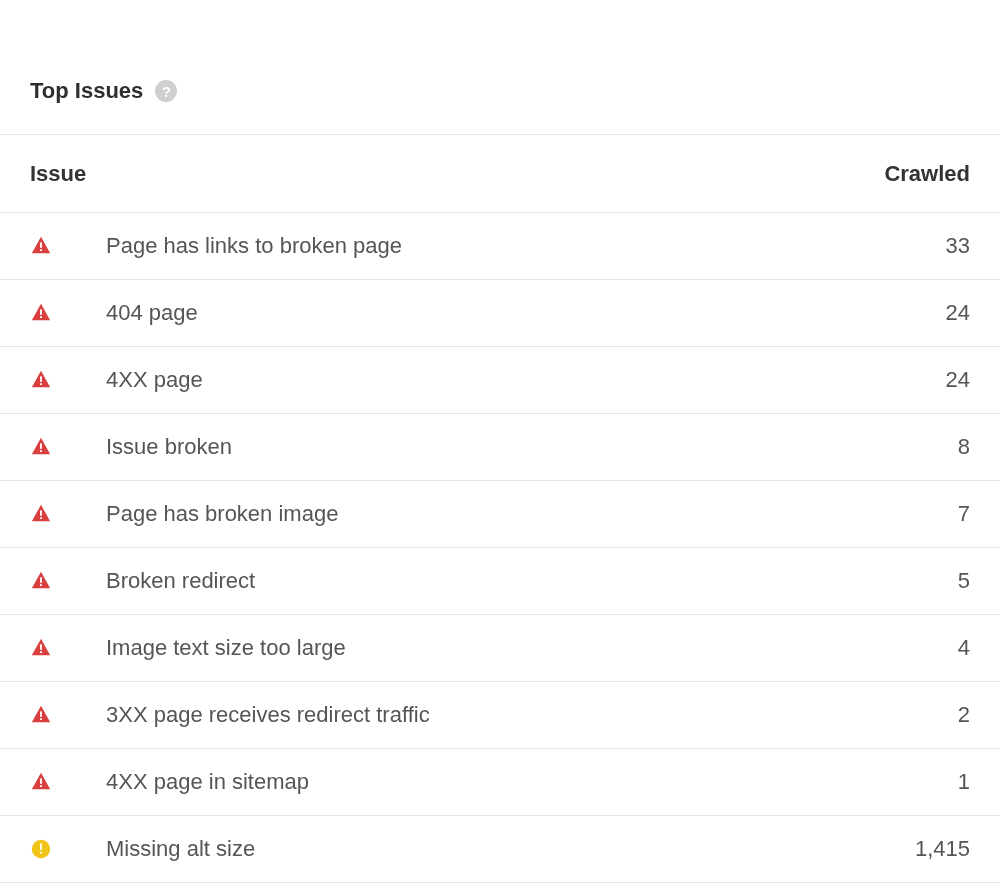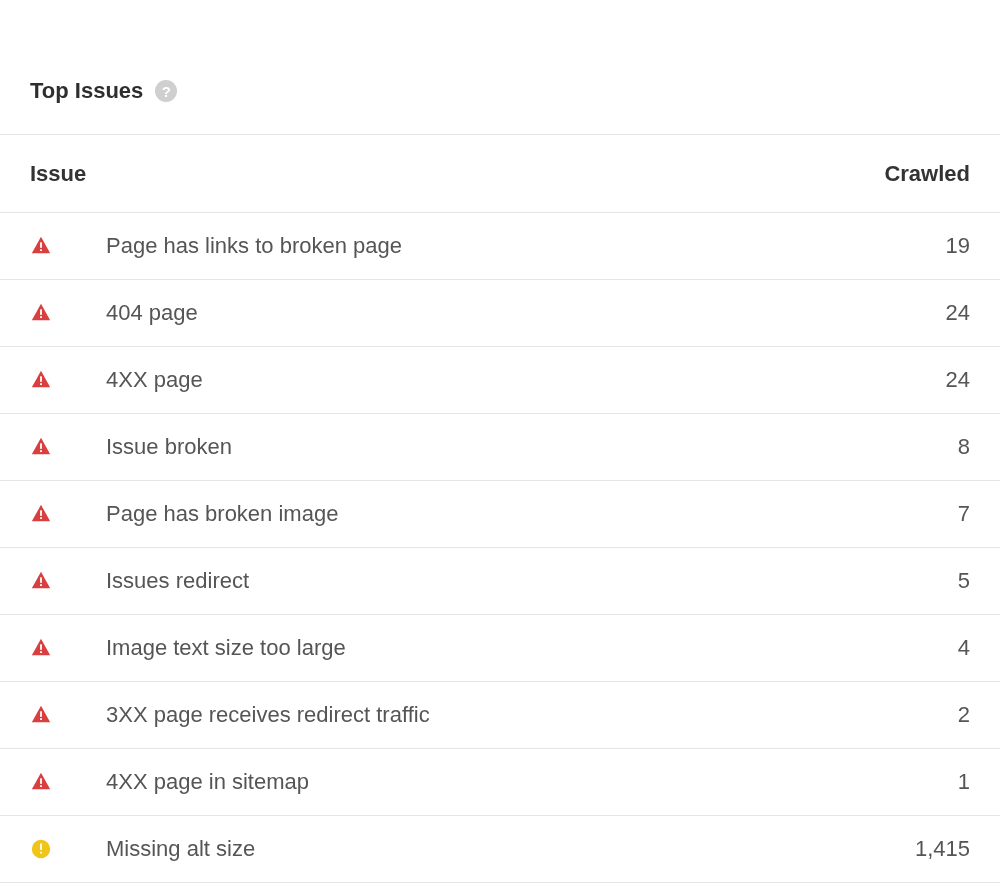--- a/index.html
+++ b/index.html
@@ -97,21 +97,21 @@
   </div>
 
   <div id="issues-body">
       <div class="issue-row">
         <span class="issue-icon"><svg viewBox="0 0 24 24" width="22" height="22">
             <path fill="#d93f3f" d="M12 2 L22 20 L2 20 Z"></path>
             <rect x="11" y="8" width="2" height="6" fill="#fff"></rect>
             <rect x="11" y="15.5" width="2" height="2" fill="#fff"></rect>
           </svg></span>
         <span class="issue-label">Page has links to broken page</span>
-        <span class="issue-value">19</span>
+        <span class="issue-value">33</span>
       </div>
       <div class="issue-row">
         <span class="issue-icon"><svg viewBox="0 0 24 24" width="22" height="22">
             <path fill="#d93f3f" d="M12 2 L22 20 L2 20 Z"></path>
             <rect x="11" y="8" width="2" height="6" fill="#fff"></rect>
             <rect x="11" y="15.5" width="2" height="2" fill="#fff"></rect>
           </svg></span>
         <span class="issue-label">404 page</span>
         <span class="issue-value">24</span>
       </div>
@@ -141,21 +141,21 @@
           </svg></span>
         <span class="issue-label">Page has broken image</span>
         <span class="issue-value">7</span>
       </div>
       <div class="issue-row">
         <span class="issue-icon"><svg viewBox="0 0 24 24" width="22" height="22">
             <path fill="#d93f3f" d="M12 2 L22 20 L2 20 Z"></path>
             <rect x="11" y="8" width="2" height="6" fill="#fff"></rect>
             <rect x="11" y="15.5" width="2" height="2" fill="#fff"></rect>
           </svg></span>
-        <span class="issue-label">Issues redirect</span>
+        <span class="issue-label">Broken redirect</span>
         <span class="issue-value">5</span>
       </div>
       <div class="issue-row">
         <span class="issue-icon"><svg viewBox="0 0 24 24" width="22" height="22">
             <path fill="#d93f3f" d="M12 2 L22 20 L2 20 Z"></path>
             <rect x="11" y="8" width="2" height="6" fill="#fff"></rect>
             <rect x="11" y="15.5" width="2" height="2" fill="#fff"></rect>
           </svg></span>
         <span class="issue-label">Image text size too large</span>
         <span class="issue-value">4</span>

